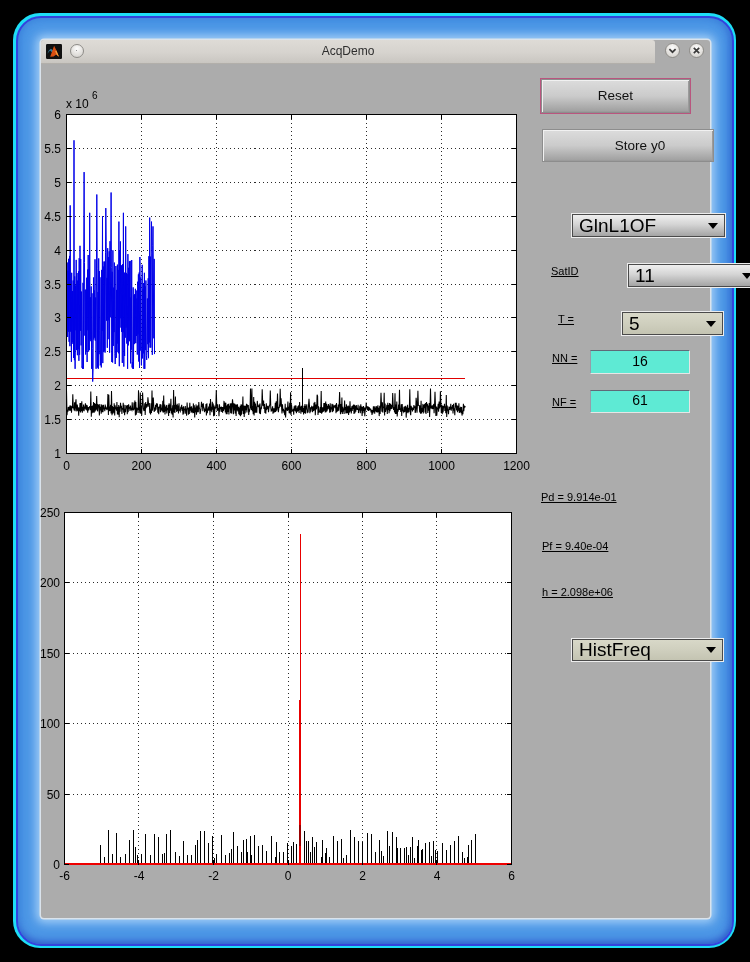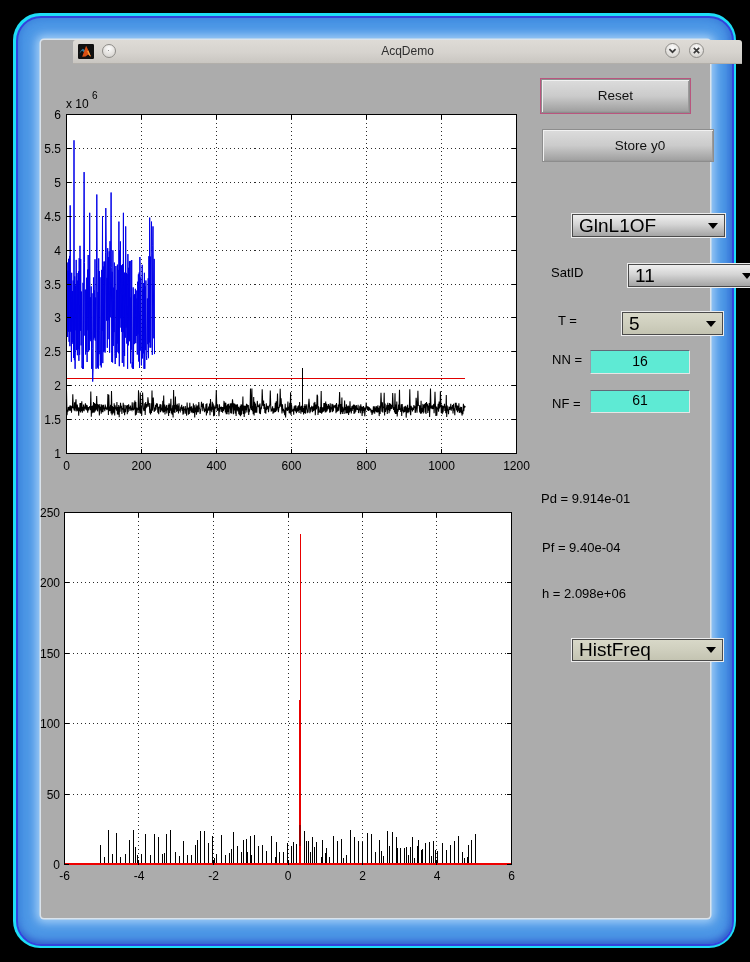--- a/index.html
+++ b/index.html
@@ -5,44 +5,44 @@
 #stage{position:absolute;left:0;top:0;width:750px;height:962px;}
 .frame{position:absolute;left:13px;top:13px;width:723px;height:935px;border-radius:27px;
   background:#1edef6;}
 .blue{position:absolute;left:2.5px;top:2.5px;right:2.5px;bottom:2.5px;border-radius:25px;
   border:2px solid #3443dc;background:#4c97e6;
   box-shadow:inset 0 6px 8px -5px #3d86dc, inset 0 -7px 8px -5px #2f55c8,
              inset 7px 0 8px -5px #3d86dc, inset -7px 0 8px -5px #3168d0;}
 .win{position:absolute;left:41px;top:40px;width:669px;height:878px;background:#acacac;
   border-radius:3px;
   box-shadow:0 0 0 1.5px rgba(224,229,234,0.92), 0 0 10px 5px rgba(168,210,248,0.95);}
-.tbar{position:absolute;left:41px;top:40px;width:669px;height:23px;border-radius:3px 3px 0 0;
+.tbar{position:absolute;left:41px;top:40px;width:614px;height:23px;border-radius:3px 3px 0 0;
   background:linear-gradient(180deg,#dedbd6 0%,#d6d3ce 55%,#c9c6c1 100%);
-  border-bottom:1px solid #b2afaa;margin-left:32px;}
+  border-bottom:1px solid #b2afaa;}
 .title{position:absolute;left:0;top:0;width:100%;text-align:center;line-height:23px;
   font-size:12px;color:#2e2e2e;}
 .circ{position:absolute;border-radius:50%;border:1px solid #8e8c88;
   background:radial-gradient(circle at 50% 30%,#fdfdfd 0%,#e8e6e3 45%,#cfcdc9 100%);}
 .icon{position:absolute;left:5px;top:4px;width:16px;height:15px;}
 .btn{position:absolute;font-size:13.5px;color:#111;text-align:center;
   background:linear-gradient(180deg,#dcdcdc 0%,#cbcbcb 50%,#9e9e9e 100%);
   border:1px solid #8d8d8d;
   box-shadow:inset 1px 1px 0 #f1f1f1, inset -1px -1px 0 #9b9b9b;}
 .dd{position:absolute;border:1px solid #4a4a4a;box-shadow:0 0 0 1px #ededed;
   background:linear-gradient(180deg,#efefef 0%,#d4d4d4 45%,#a4a4a4 100%);
   font-size:19px;color:#000;margin-left:32px;}
 .dd.khaki{background:linear-gradient(180deg,#d8d8c8 0%,#cfcfbe 50%,#c4c4b2 100%);}
 .dd .tx{position:absolute;left:6px;top:0;line-height:21px;}
 .arr{position:absolute;right:6px;top:50%;margin-top:-3px;width:0;height:0;
   border-left:5px solid transparent;border-right:5px solid transparent;
   border-top:6px solid #000;}
 .ed{position:absolute;background:#5eead4;text-align:center;font-size:14px;color:#000;
   border-top:1px solid #5f6a78;border-left:1px solid #969ca8;
   border-right:1px solid #e6e6e6;border-bottom:1px solid #e6e6e6;}
-.lbl{position:absolute;font-size:13px;color:#000;}
+.lbl{position:absolute;font-size:11px;color:#000;text-decoration:underline;}
 </style></head>
 <body>
 <div id="stage">
 <div class="frame">
       <div class="blue"></div>
     </div>
 <div class="win"></div>
 <svg width="750" height="962" viewBox="0 0 750 962" style="position:absolute;left:0;top:0">
 <g font-family="Liberation Sans, sans-serif" font-size="12" fill="#000">
 <rect x="66.5" y="114.5" width="450.0" height="339.0" fill="#fff"></rect>

